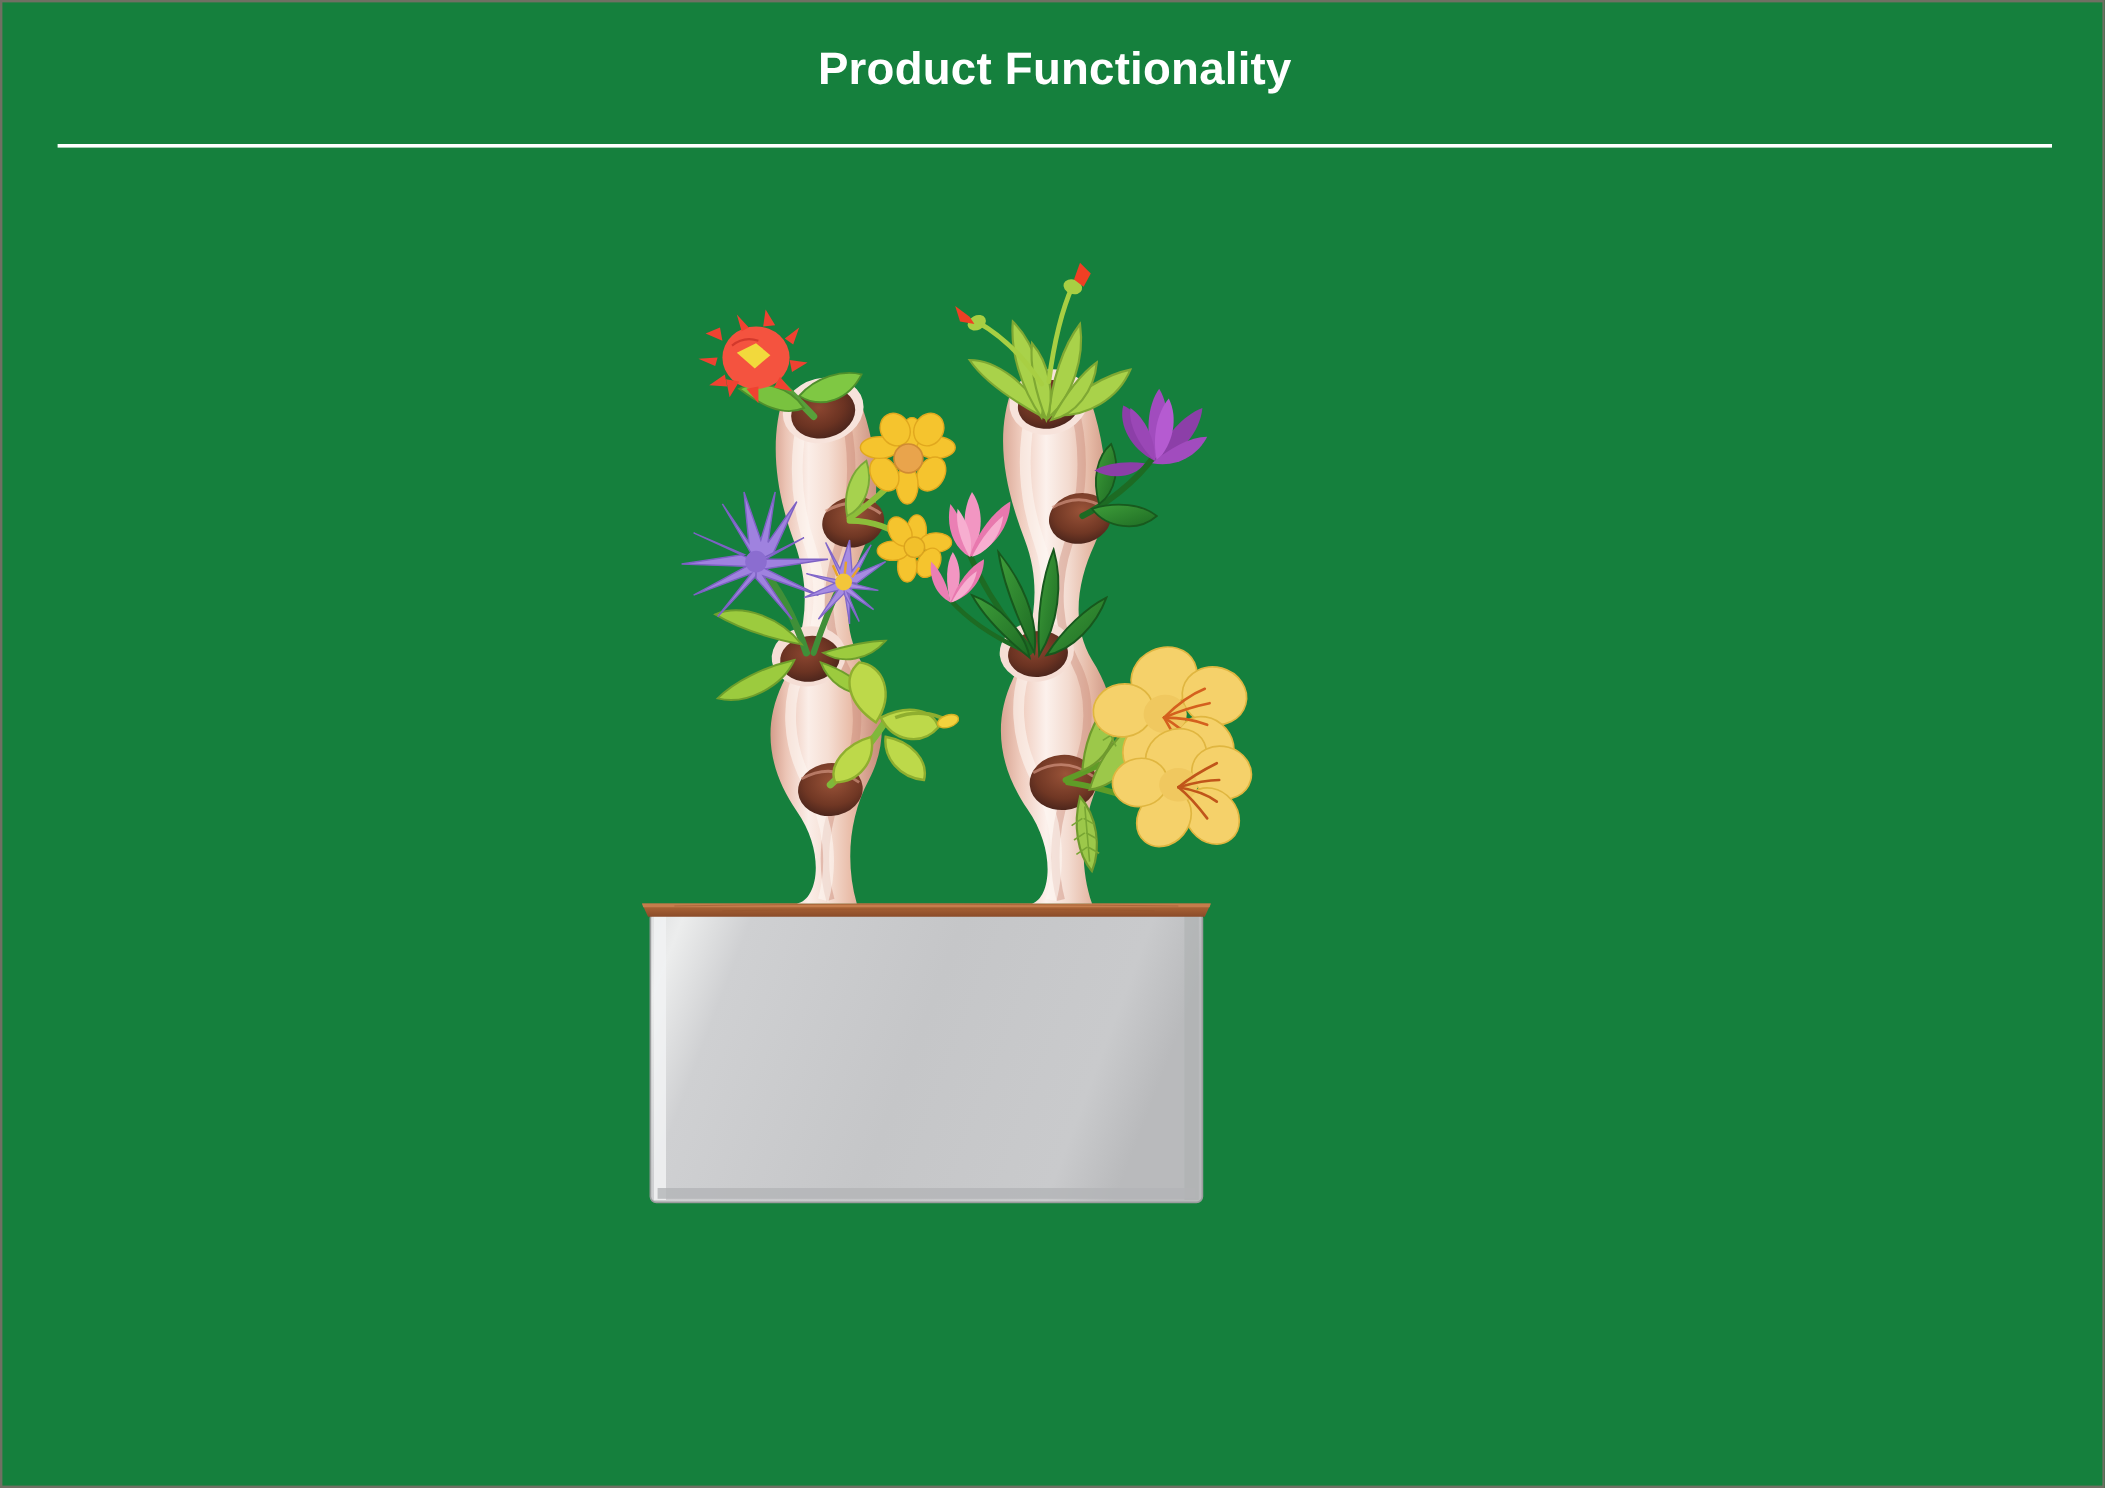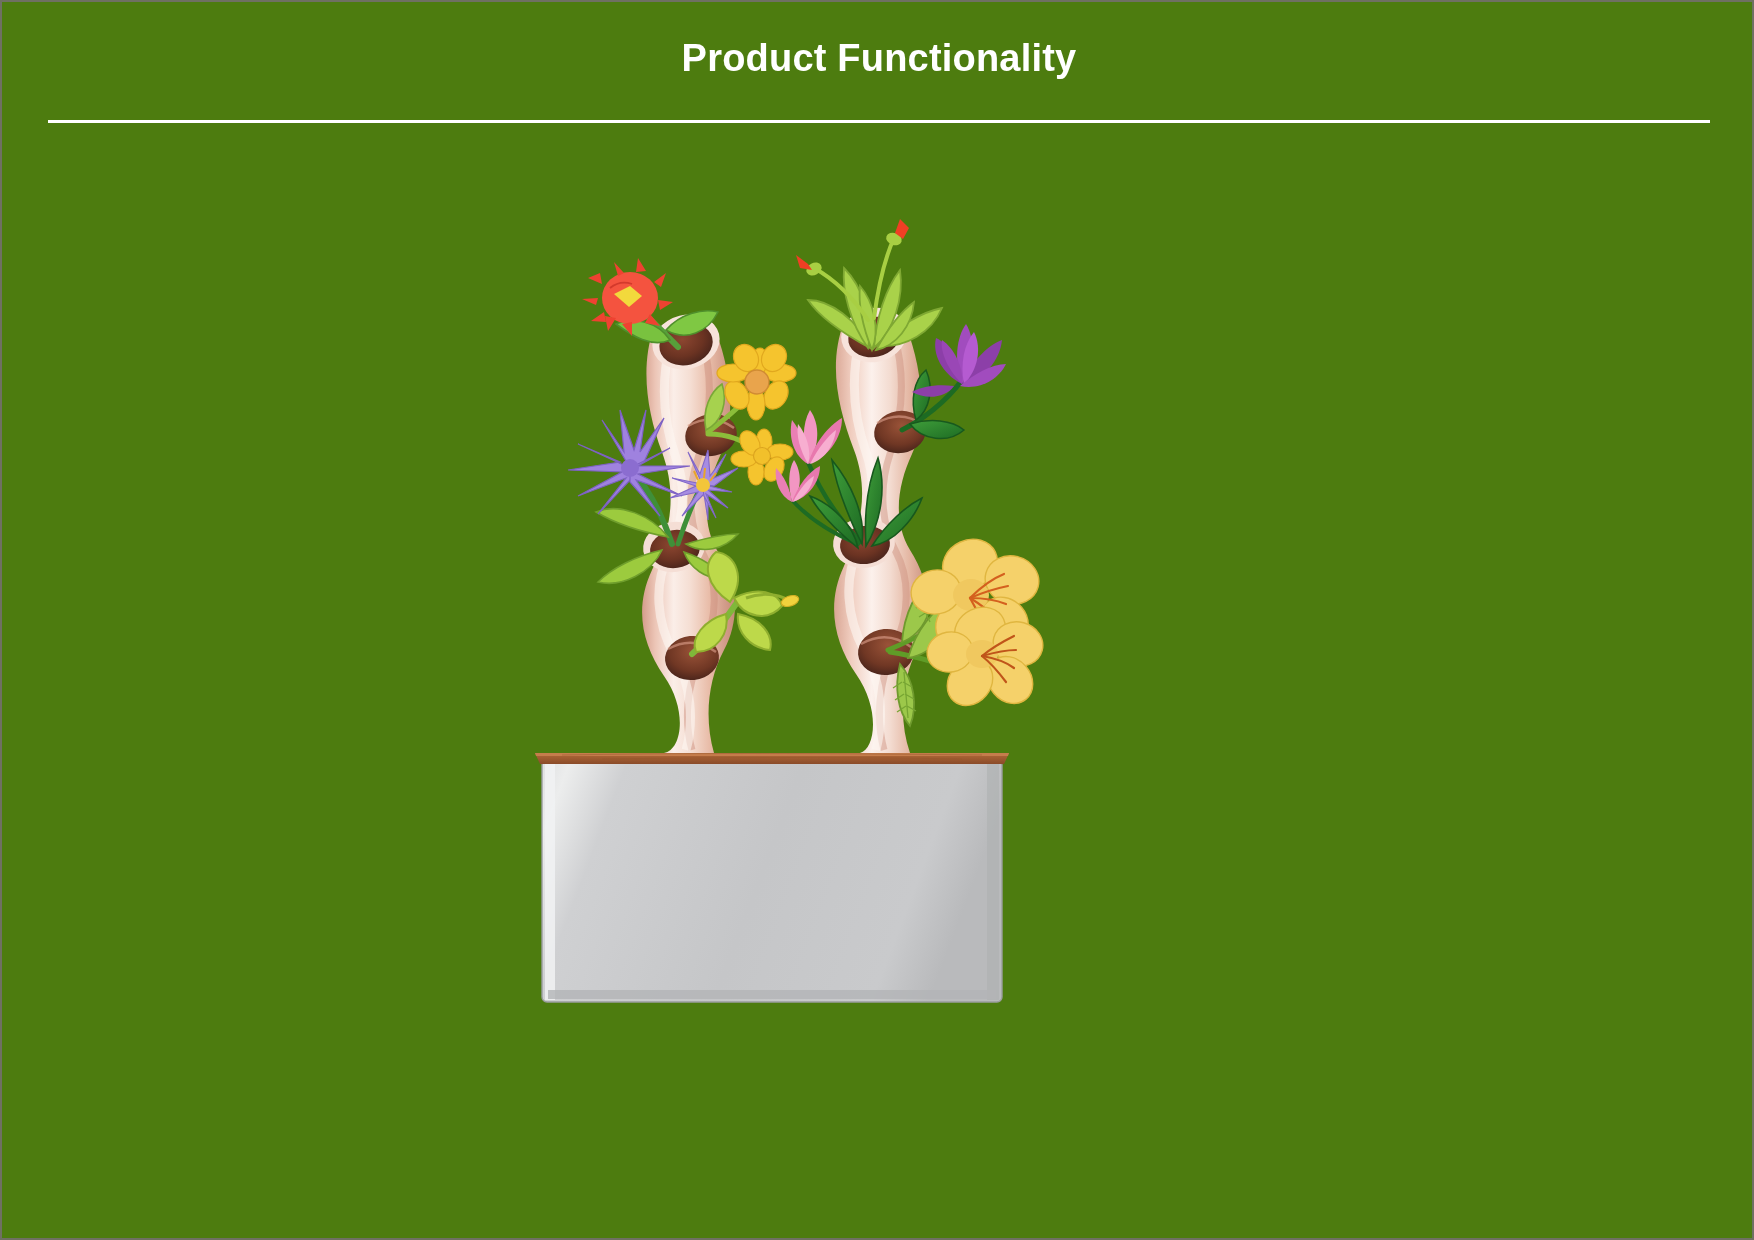--- a/index.html
+++ b/index.html
@@ -11,21 +11,21 @@
     width: 1754px;
     height: 1240px;
     overflow: hidden;
     font-family: "Liberation Sans", sans-serif;
   }
 
   #slide {
     position: relative;
     width: 1754px;
     height: 1240px;
-    background: #4d7c0f;
+    background: #15803d;
     box-sizing: border-box;
     border: 2px solid #6f7063;
     overflow: hidden;
     padding-left: 12px;
   }
 
   #slide-title {
     position: absolute;
     top: 36px;
     left: 0;

